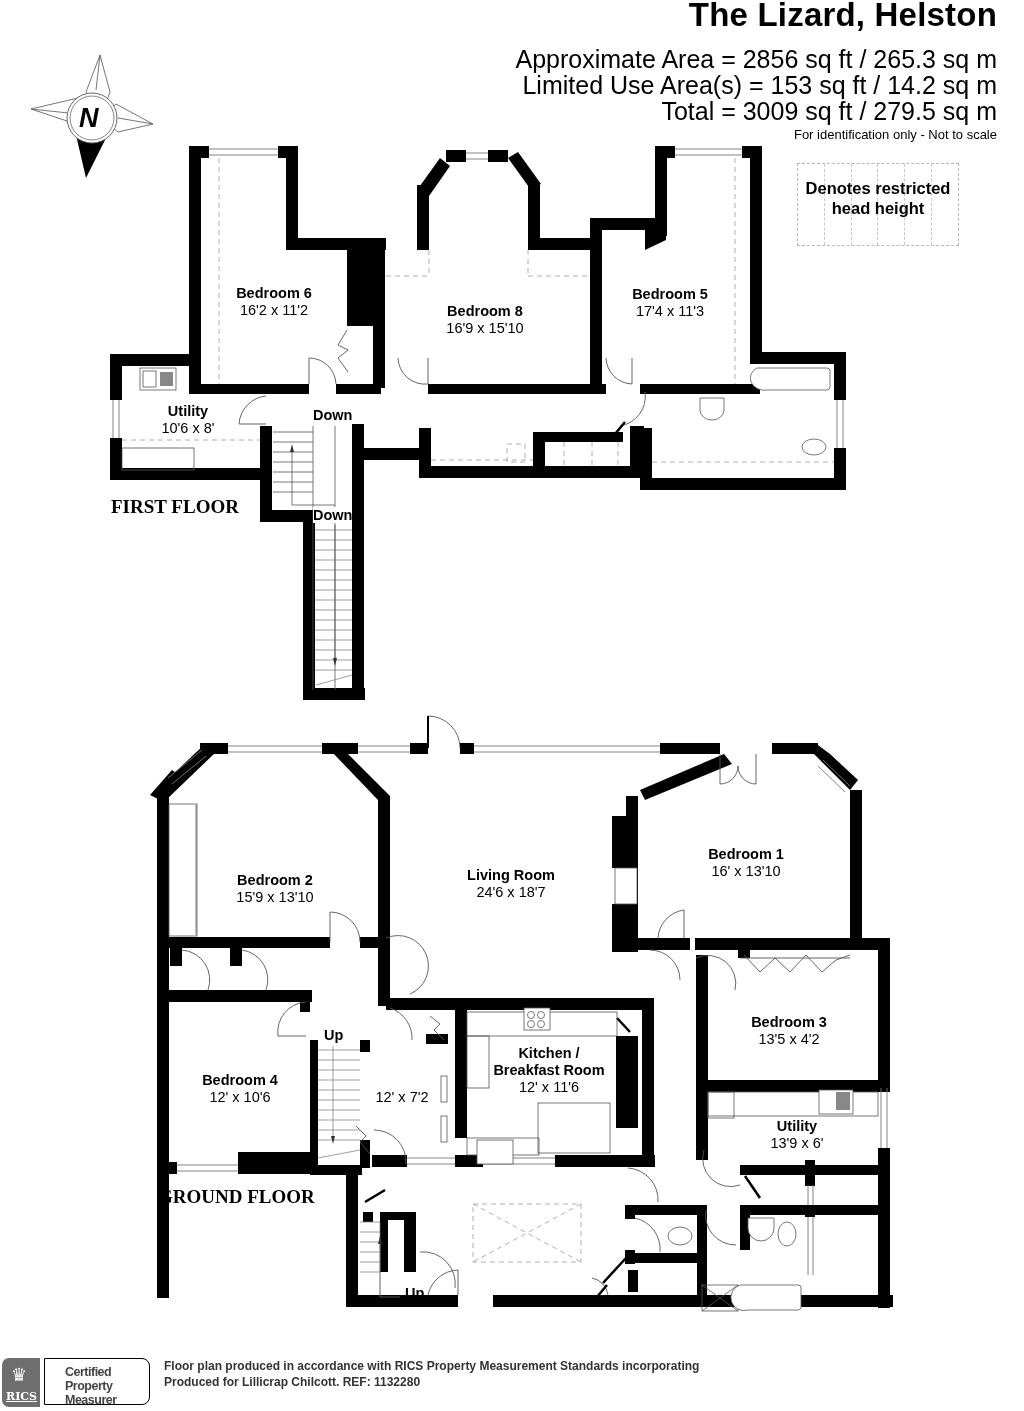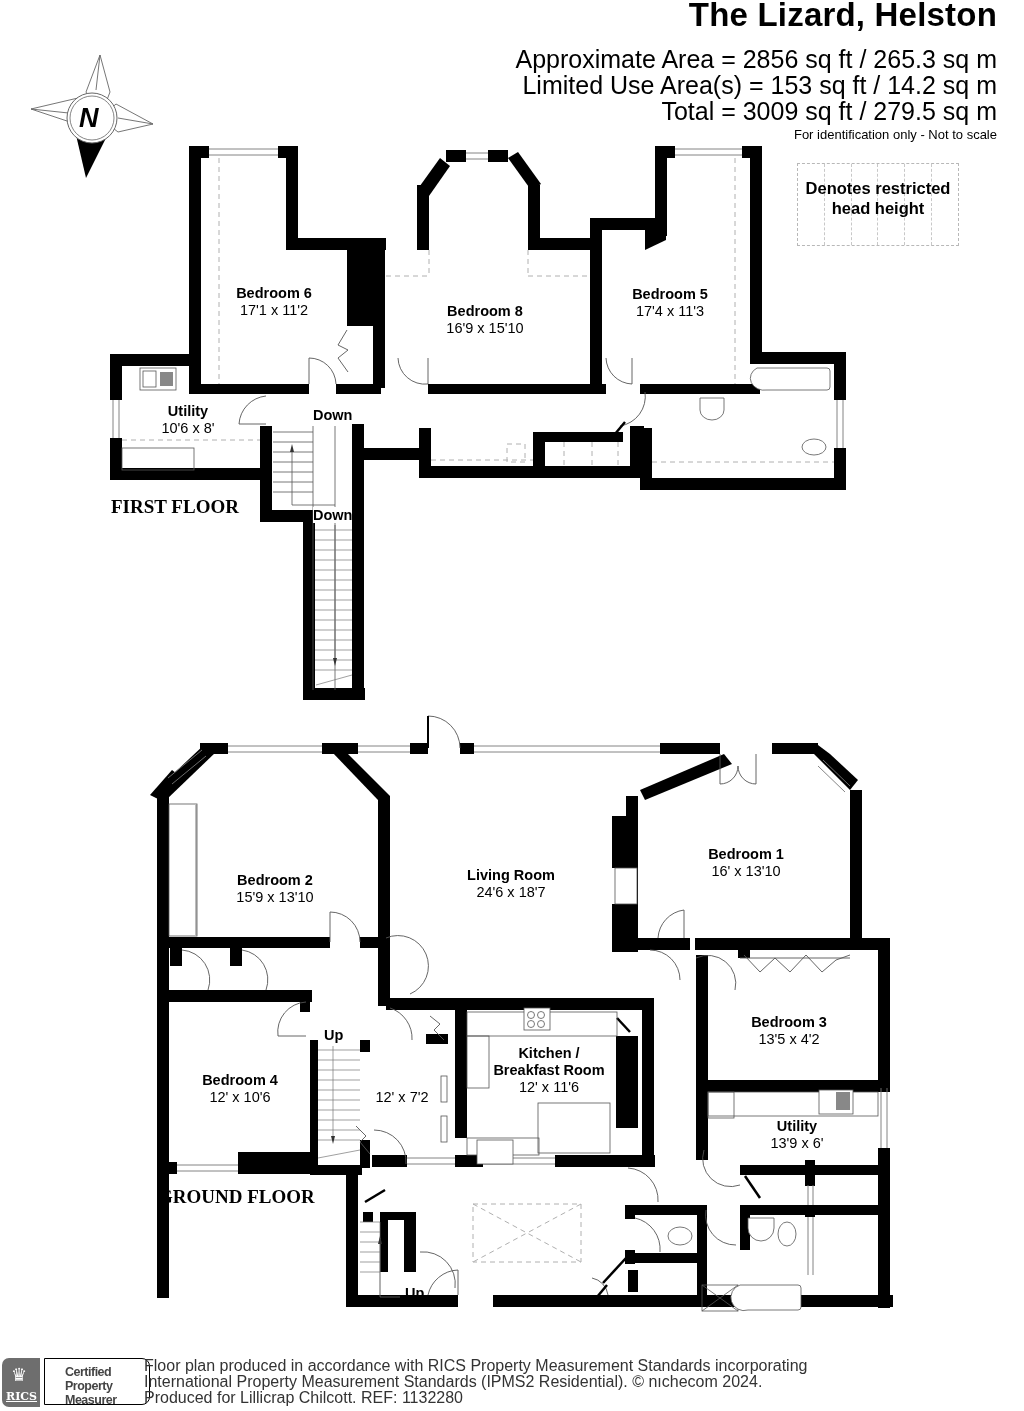--- a/index.html
+++ b/index.html
@@ -18,21 +18,21 @@
   .room .name { font-weight:bold; font-size:14.5px; }
   .room .dim { font-size:14.5px; }
   .stair-label { font-weight:bold; font-size:14.5px; position:absolute; white-space:nowrap; }
   svg { position:absolute; left:0; top:0; }
   .footer { left:0; top:1356px; height:52px; width:1024px; }
   .rics-badge { position:absolute; left:2px; top:2px; width:150px; height:50px; }
   .rics-logo { position:absolute; left:0; top:0; width:38px; height:49px; background:#6e6e6e; border-radius:7px 0 0 7px; color:#fff; }
   .rics-logo .lion { position:absolute; left:9px; top:6px; font-size:18px; }
   .rics-logo .txt { position:absolute; left:4px; top:32px; font-weight:bold; font-size:11px; font-family:"DejaVu Serif", serif;text-decoration:underline; }
   .rics-cert { position:absolute; left:42px; top:0; width:106px; height:47px; border:1px solid #000000; border-radius:0 8px 8px 0; font-size:12.5px; line-height:14px; padding:6px 0 0 20px; box-sizing:border-box; color:#444; font-weight:bold; font-family:Liberation Sans, sans-serif; letter-spacing:-0.5px; }
-  .footer-text { position:absolute; left:144px; top:2px; font-size:16px; line-height:16px; color:#333; white-space:nowrap; }
+  .footer-text { position:absolute; left:164px; top:2px; font-size:12px; line-height:16px; color:#333; white-space:nowrap;font-weight:bold; }
 </style>
 </head>
 <body>
 
 <div class="abs title">The Lizard, Helston</div>
 <div class="abs area-line" style="top:45px">Approximate Area = 2856 sq ft / 265.3 sq m</div>
 <div class="abs area-line" style="top:71px">Limited Use Area(s) = 153 sq ft / 14.2 sq m</div>
 <div class="abs area-line" style="top:97px">Total = 3009 sq ft / 279.5 sq m</div>
 <div class="abs note">For identification only - Not to scale</div>
 
@@ -423,21 +423,21 @@
     <path d="M740,1285 h58 a3,3 0 0 1 3,3 v19 a3,3 0 0 1 -3,3 h-50 a12,12 0 0 1 -8,-25 z"></path>
   </g>
   <g fill="#888">
     <rect x="836" y="1092" width="14" height="18"></rect>
   </g>
 </svg>
 
 <div class="abs floor-label" style="left:111px;top:496px">FIRST FLOOR</div>
 <div class="room" style="left:274px;top:285px">
   <div class="name">Bedroom 6</div>
-  <div class="dim">17'1 x 11'2</div>
+  <div class="dim">16'2 x 11'2</div>
 </div>
 <div class="room" style="left:485px;top:303px">
   <div class="name">Bedroom 8</div>
   <div class="dim">16'9 x 15'10</div>
 </div>
 <div class="room" style="left:670px;top:286px">
   <div class="name">Bedroom 5</div>
   <div class="dim">17'4 x 11'3</div>
 </div>
 <div class="room" style="left:188px;top:403px">
@@ -490,16 +490,15 @@
       <span class="txt">RICS</span>
     </div>
     <div class="rics-cert">
       <div>Certified</div>
       <div>Property</div>
       <div>Measurer</div>
     </div>
   </div>
   <div class="footer-text">
     <div>Floor plan produced in accordance with RICS Property Measurement Standards incorporating</div>
-    <div>International Property Measurement Standards (IPMS2 Residential).   © nıchecom 2024.</div>
     <div>Produced for Lillicrap Chilcott.   REF: 1132280</div>
   </div>
 </div>
 
 </body></html>

